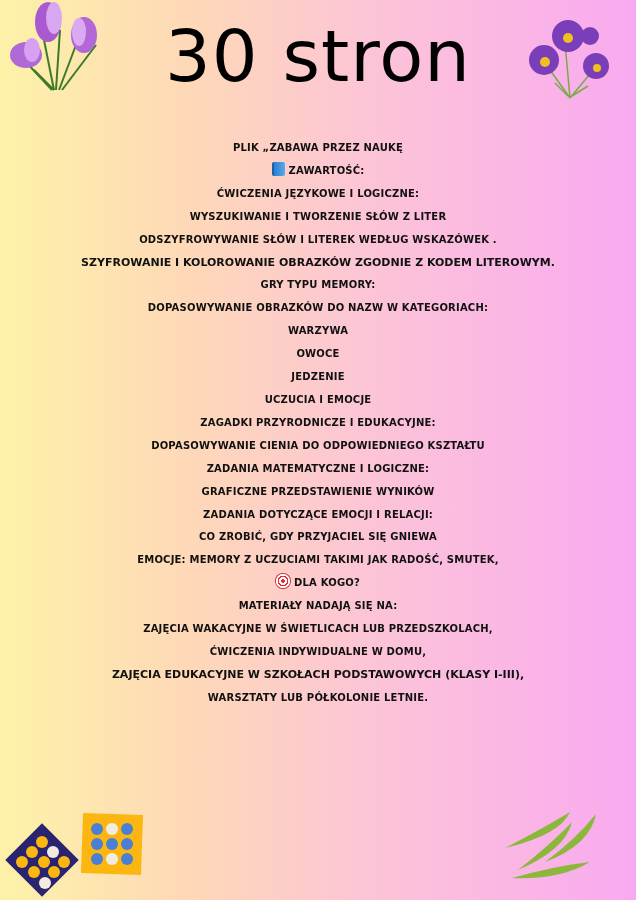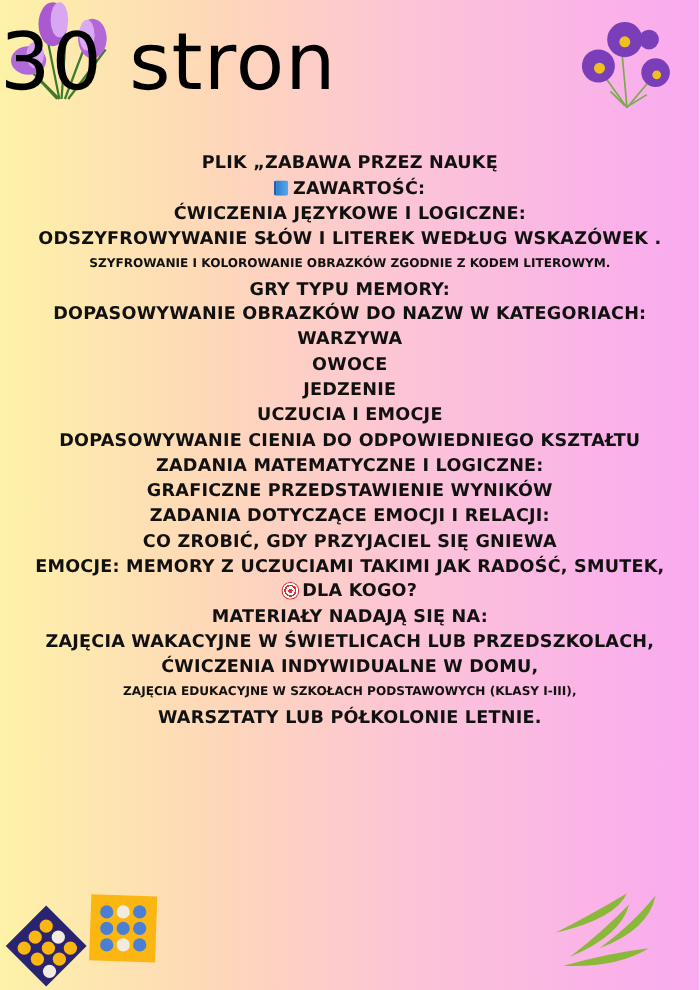--- a/index.html
+++ b/index.html
@@ -3,31 +3,31 @@
 <meta charset="utf-8">
 <style>
   html, body { margin: 0; padding: 0; }
   body {
     width: 636px; height: 900px; overflow: hidden; position: relative;
     background: linear-gradient(90deg, #fdf2a8 0%, #fed8b8 30%, #fcc3d8 60%, #f9aaf0 100%);
     font-family: "DejaVu Sans", sans-serif;
   }
   .title {
     position: absolute; left: 0; right: 0; top: 8px;
-    font-family: "DejaVu Sans", sans-serif;
+    text-align: center; font-family: "DejaVu Sans", sans-serif;
     font-size: 72px; font-weight: normal; color: #000; letter-spacing: 1px;
     line-height: 96px;
   }
   .content {
     position: absolute; left: 0; right: 0; top: 137px;
     text-align: center;
   }
   .line {
     font-family: "DejaVu Sans", sans-serif; font-weight: bold;
-    font-size: 16px; line-height: 22.9px; text-transform: uppercase;
+    font-size: 10px; line-height: 22.9px; text-transform: uppercase;
     color: #111; white-space: nowrap; letter-spacing: 0.2px;
   }
   .line.wide { font-size: 11px; letter-spacing: 0; }
   .emoji { display: inline-block; vertical-align: -2px; margin-right: 4px; }
   .book-icon { width: 11px; height: 14px; background: linear-gradient(90deg,#2a7fd0,#5aa8ec); border-radius: 2px; border-left: 2px solid #1e5fa8; }
   .target-icon { width: 14px; height: 14px; border-radius: 50%;
     background: radial-gradient(circle, #e0303a 0 2px, #fff 2px 4px, #e0303a 4px 5.5px, #fff 5.5px 7px); box-shadow: 0 0 0 1px #d22; }
   .deco { position: absolute; }
   .crocus { left: 4px; top: 0; width: 110px; height: 95px; }
   .pasque { left: 520px; top: 8px; width: 100px; height: 92px; }
@@ -79,28 +79,30 @@
     </g>
   </svg>
 </div>
 
 <div class="title">30 stron</div>
 
 <div class="content">
   <div class="line"><span>Plik „Zabawa przez naukę</span></div>
   <div class="line"><span class="emoji book-icon"></span><span>Zawartość:</span></div>
   <div class="line"><span>Ćwiczenia językowe i logiczne:</span></div>
+  <div class="line"><span>Wyszukiwanie i tworzenie słów z liter</span></div>
   <div class="line"><span>Odszyfrowywanie słów i literek według wskazówek .</span></div>
   <div class="line wide"><span>Szyfrowanie i kolorowanie obrazków zgodnie z kodem literowym.</span></div>
   <div class="line"><span>Gry typu memory:</span></div>
   <div class="line"><span>Dopasowywanie obrazków do nazw w kategoriach:</span></div>
   <div class="line"><span>Warzywa</span></div>
   <div class="line"><span>Owoce</span></div>
   <div class="line"><span>Jedzenie</span></div>
   <div class="line"><span>Uczucia i emocje</span></div>
+  <div class="line"><span>Zagadki przyrodnicze i edukacyjne:</span></div>
   <div class="line"><span>Dopasowywanie cienia do odpowiedniego kształtu</span></div>
   <div class="line"><span>Zadania matematyczne i logiczne:</span></div>
   <div class="line"><span>Graficzne przedstawienie wyników</span></div>
   <div class="line"><span>Zadania dotyczące emocji i relacji:</span></div>
   <div class="line"><span>Co zrobić, gdy przyjaciel się gniewa</span></div>
   <div class="line"><span>Emocje: memory z uczuciami takimi jak radość, smutek,</span></div>
   <div class="line"><span class="emoji target-icon"></span><span>Dla kogo?</span></div>
   <div class="line"><span>Materiały nadają się na:</span></div>
   <div class="line"><span>Zajęcia wakacyjne w świetlicach lub przedszkolach,</span></div>
   <div class="line"><span>Ćwiczenia indywidualne w domu,</span></div>

